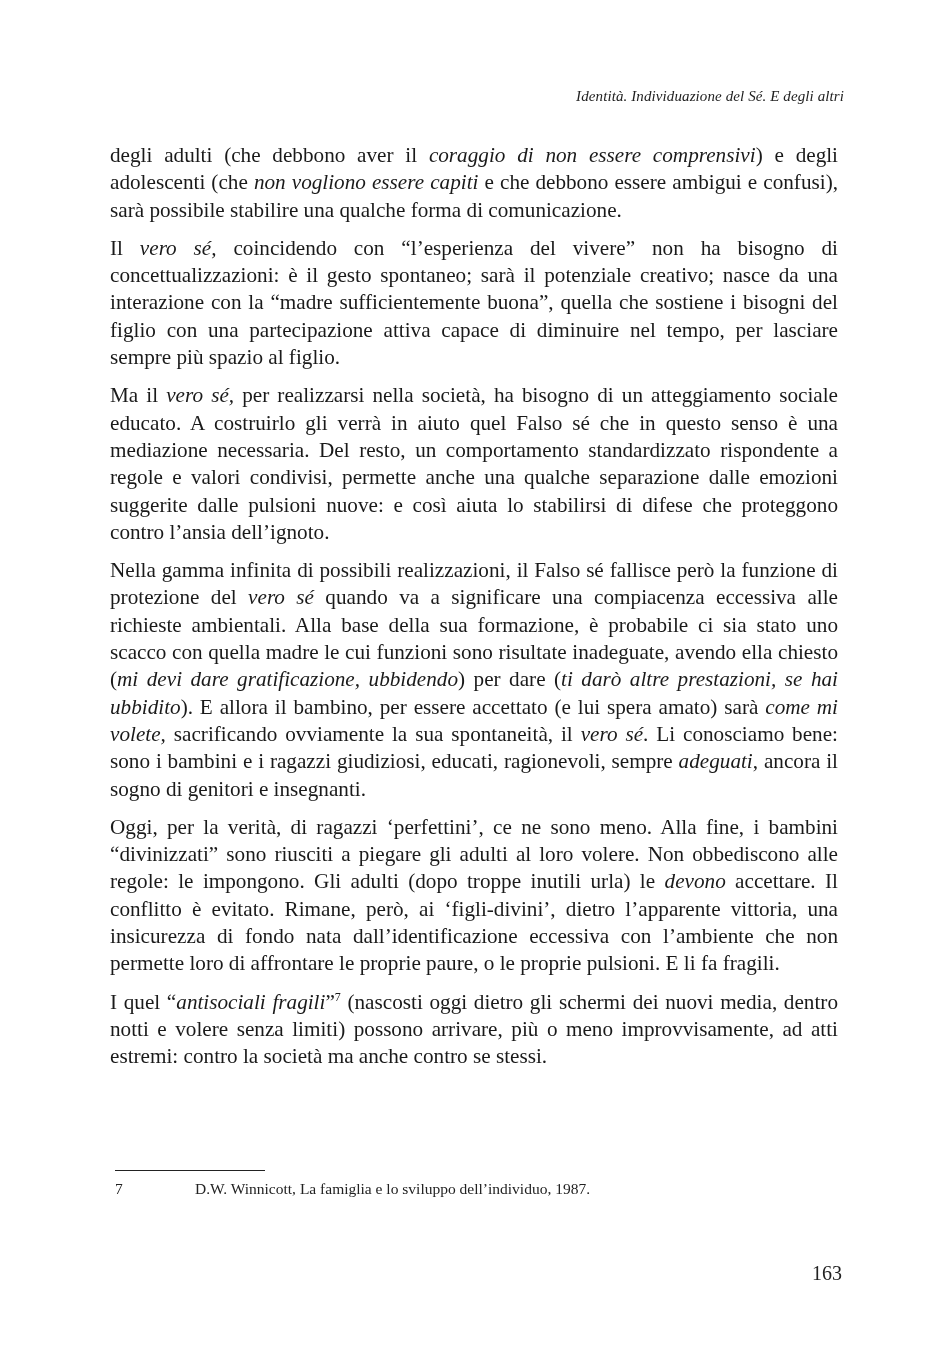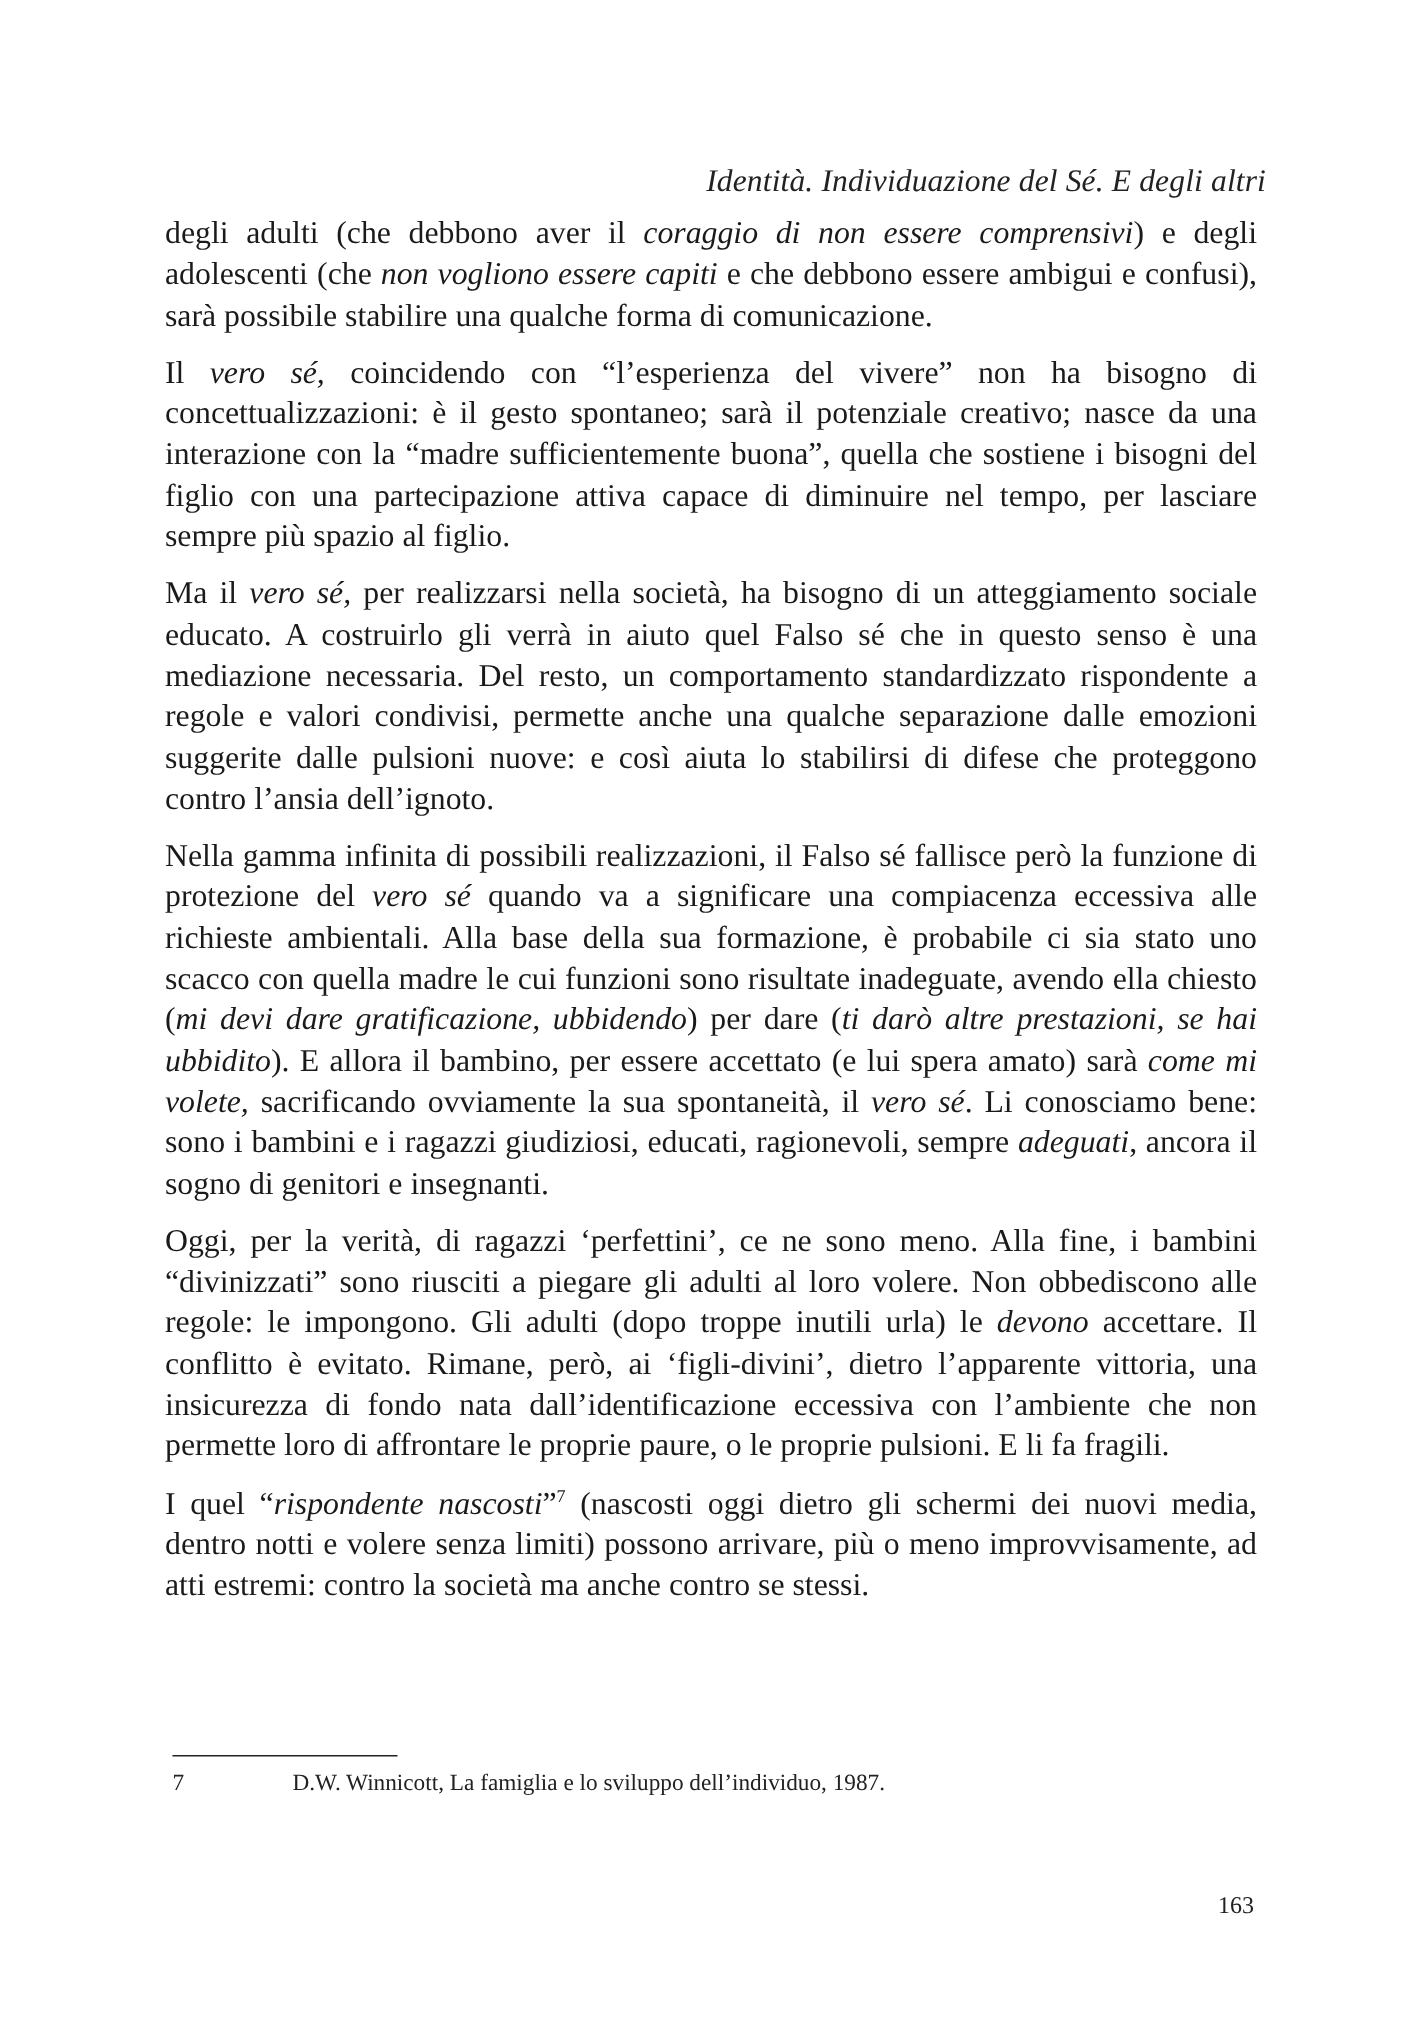--- a/index.html
+++ b/index.html
@@ -1,44 +1,44 @@
 <!DOCTYPE html>
 <html><head>
 <meta charset="utf-8">
 <style>
   html, body { margin: 0; padding: 0; background: #ffffff; }
   body { width: 936px; height: 1355px; position: relative; overflow: hidden;
          font-family: "Liberation Serif", "DejaVu Serif", serif; color: #1a1a1a; }
   .running-head { position: absolute; top: 88px; right: 92px; font-style: italic;
-         font-size: 21px; letter-spacing: 0.1px; color: #222; margin-top: 20px; }
+         font-size: 15px; letter-spacing: 0.1px; color: #222; }
   .body-text { position: absolute; left: 110px; top: 142px; width: 728px; }
   .para { margin: 0 0 11px 0; font-size: 21.2px; line-height: 27.3px;
           text-align: justify; text-align-last: left; hyphens: none; }
   .para span.i { font-style: italic; }
   sup.fn { font-size: 12px; vertical-align: 8px; line-height: 0; }
   .footnote-rule { position: absolute; left: 115px; top: 1170px; width: 150px;
           height: 0; border-top: 1.6px solid #222; }
   .footnote { position: absolute; left: 115px; top: 1180px; font-size: 15.5px;
           color: #222; }
   .footnote .num { display: inline-block; width: 80px; }
   .footnote .i { }
-  .page-number { position: absolute; left: 812px; top: 1262px; font-size: 16px; color: #222; }
+  .page-number { position: absolute; left: 812px; top: 1262px; font-size: 20px; color: #222; }
 </style>
 </head>
 <body>
 
 <div class="running-head">Identità. Individuazione del Sé. E degli altri</div>
 
 <div class="body-text" id="body-text">
     <p class="para"><span>degli adulti (che debbono aver il </span><span class="i">coraggio di non essere comprensivi</span><span>) e degli adolescenti (che </span><span class="i">non vogliono essere capiti</span><span> e che debbono essere ambigui e confusi), sarà possibile stabilire una qualche forma di comunicazione.</span></p>
     <p class="para"><span>Il </span><span class="i">vero sé,</span><span> coincidendo con “l’esperienza del vivere” non ha bisogno di concettualizzazioni: è il gesto spontaneo; sarà il potenziale creativo; nasce da una interazione con la “madre sufficientemente buona”, quella che sostiene i bisogni del figlio con una partecipazione attiva capace di diminuire nel tempo, per lasciare sempre più spazio al figlio.</span></p>
     <p class="para"><span>Ma il </span><span class="i">vero sé,</span><span> per realizzarsi nella società, ha bisogno di un atteggiamento sociale educato. A costruirlo gli verrà in aiuto quel Falso sé che in questo senso è una mediazione necessaria. Del resto, un comportamento standardizzato rispondente a regole e valori condivisi, permette anche una qualche separazione dalle emozioni suggerite dalle pulsioni nuove: e così aiuta lo stabilirsi di difese che proteggono contro l’ansia dell’ignoto.</span></p>
     <p class="para"><span>Nella gamma infinita di possibili realizzazioni, il Falso sé fallisce però la funzione di protezione del </span><span class="i">vero sé</span><span> quando va a significare una compiacenza eccessiva alle richieste ambientali. Alla base della sua formazione, è probabile ci sia stato uno scacco con quella madre le cui funzioni sono risultate inadeguate, avendo ella chiesto (</span><span class="i">mi devi dare gratificazione, ubbidendo</span><span>) per dare (</span><span class="i">ti darò altre prestazioni, se hai ubbidito</span><span>). E allora il bambino, per essere accettato (e lui spera amato) sarà </span><span class="i">come mi volete,</span><span> sacrificando ovviamente la sua spontaneità, il </span><span class="i">vero sé</span><span>. Li conosciamo bene: sono i bambini e i ragazzi giudiziosi, educati, ragionevoli, sempre </span><span class="i">adeguati</span><span>, ancora il sogno di genitori e insegnanti.</span></p>
     <p class="para"><span>Oggi, per la verità, di ragazzi ‘perfettini’, ce ne sono meno. Alla fine, i bambini “divinizzati” sono riusciti a piegare gli adulti al loro volere. Non obbediscono alle regole: le impongono. Gli adulti (dopo troppe inutili urla) le </span><span class="i">devono</span><span> accettare. Il conflitto è evitato. Rimane, però, ai ‘figli-divini’, dietro l’apparente vittoria, una insicurezza di fondo nata dall’identificazione eccessiva con l’ambiente che non permette loro di affrontare le proprie paure, o le proprie pulsioni. E li fa fragili.</span></p>
-    <p class="para"><span>I quel “</span><span class="i">rispondente nascosti</span><span>”</span><sup class="fn">7</sup><span> (nascosti oggi dietro gli schermi dei nuovi media, dentro notti e volere senza limiti) possono arrivare, più o meno improvvisamente, ad atti estremi: contro la società ma anche contro se stessi.</span></p>
+    <p class="para"><span>I quel “</span><span class="i">antisociali fragili</span><span>”</span><sup class="fn">7</sup><span> (nascosti oggi dietro gli schermi dei nuovi media, dentro notti e volere senza limiti) possono arrivare, più o meno improvvisamente, ad atti estremi: contro la società ma anche contro se stessi.</span></p>
   </div>
 
 <div class="footnote-rule"></div>
 <div class="footnote">
   <span class="num">7</span><span>D.W. Winnicott, </span><span class="i">La famiglia e lo sviluppo dell’individuo</span><span>, 1987.</span>
 </div>
 
 <div class="page-number">163</div>
 
 </body></html>

